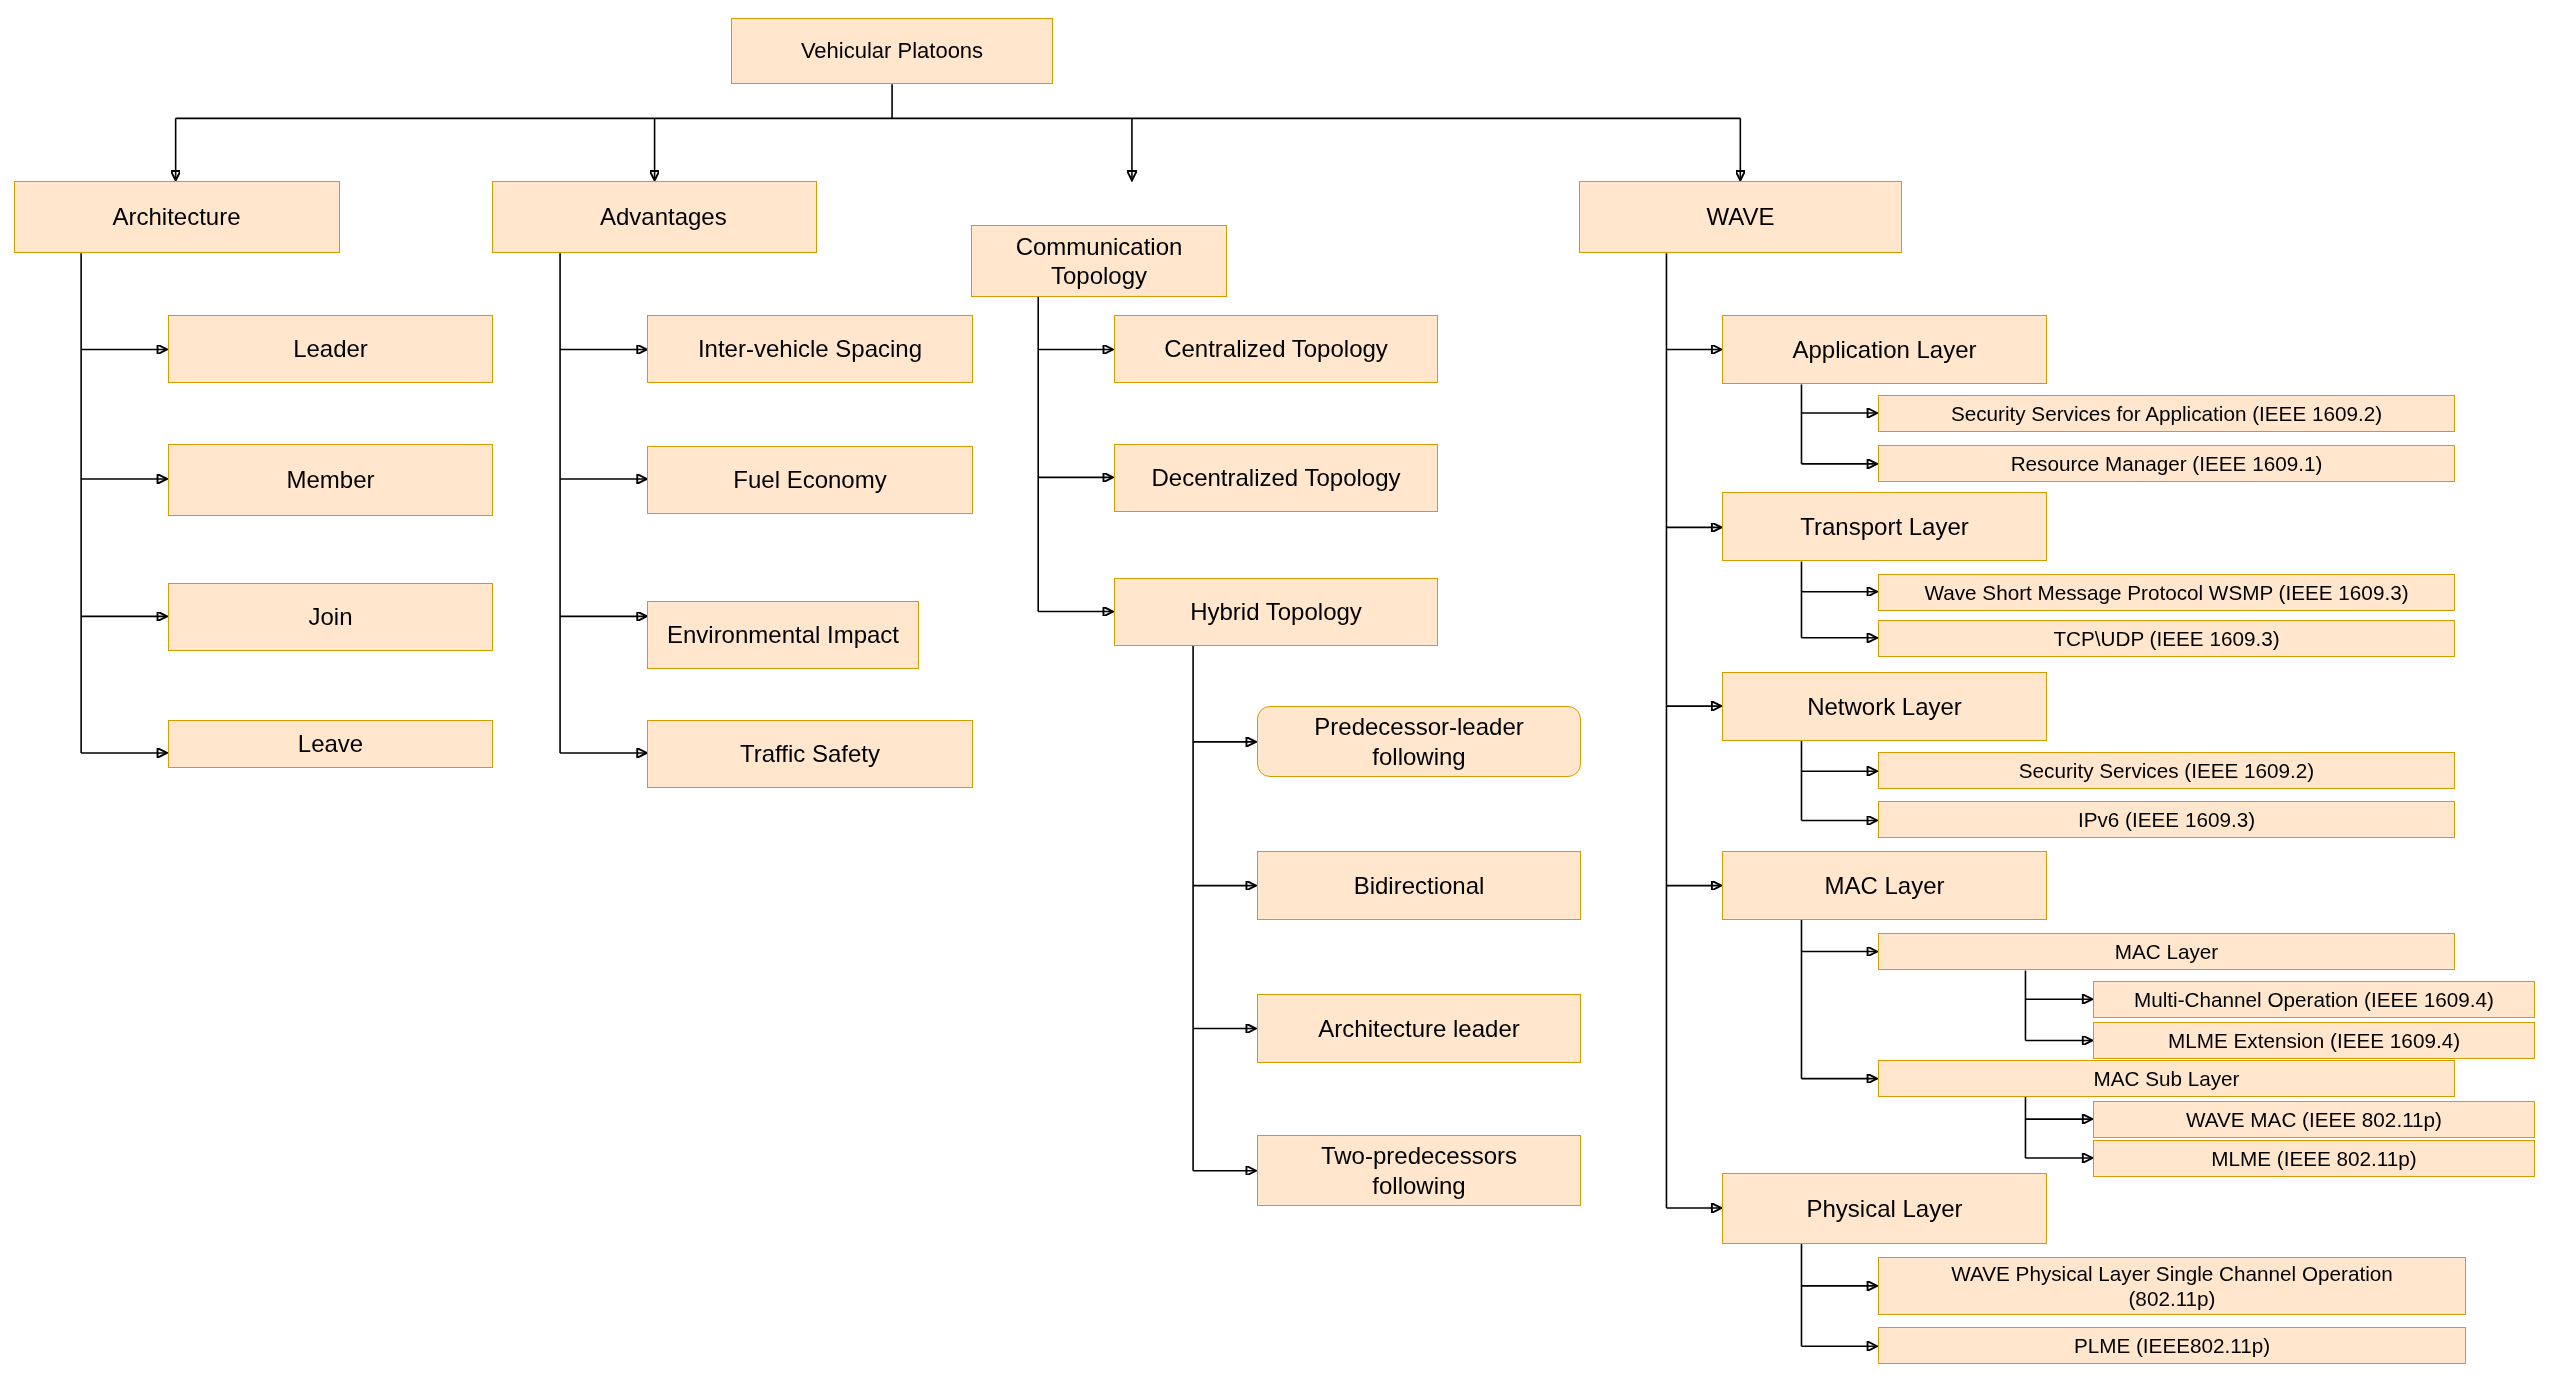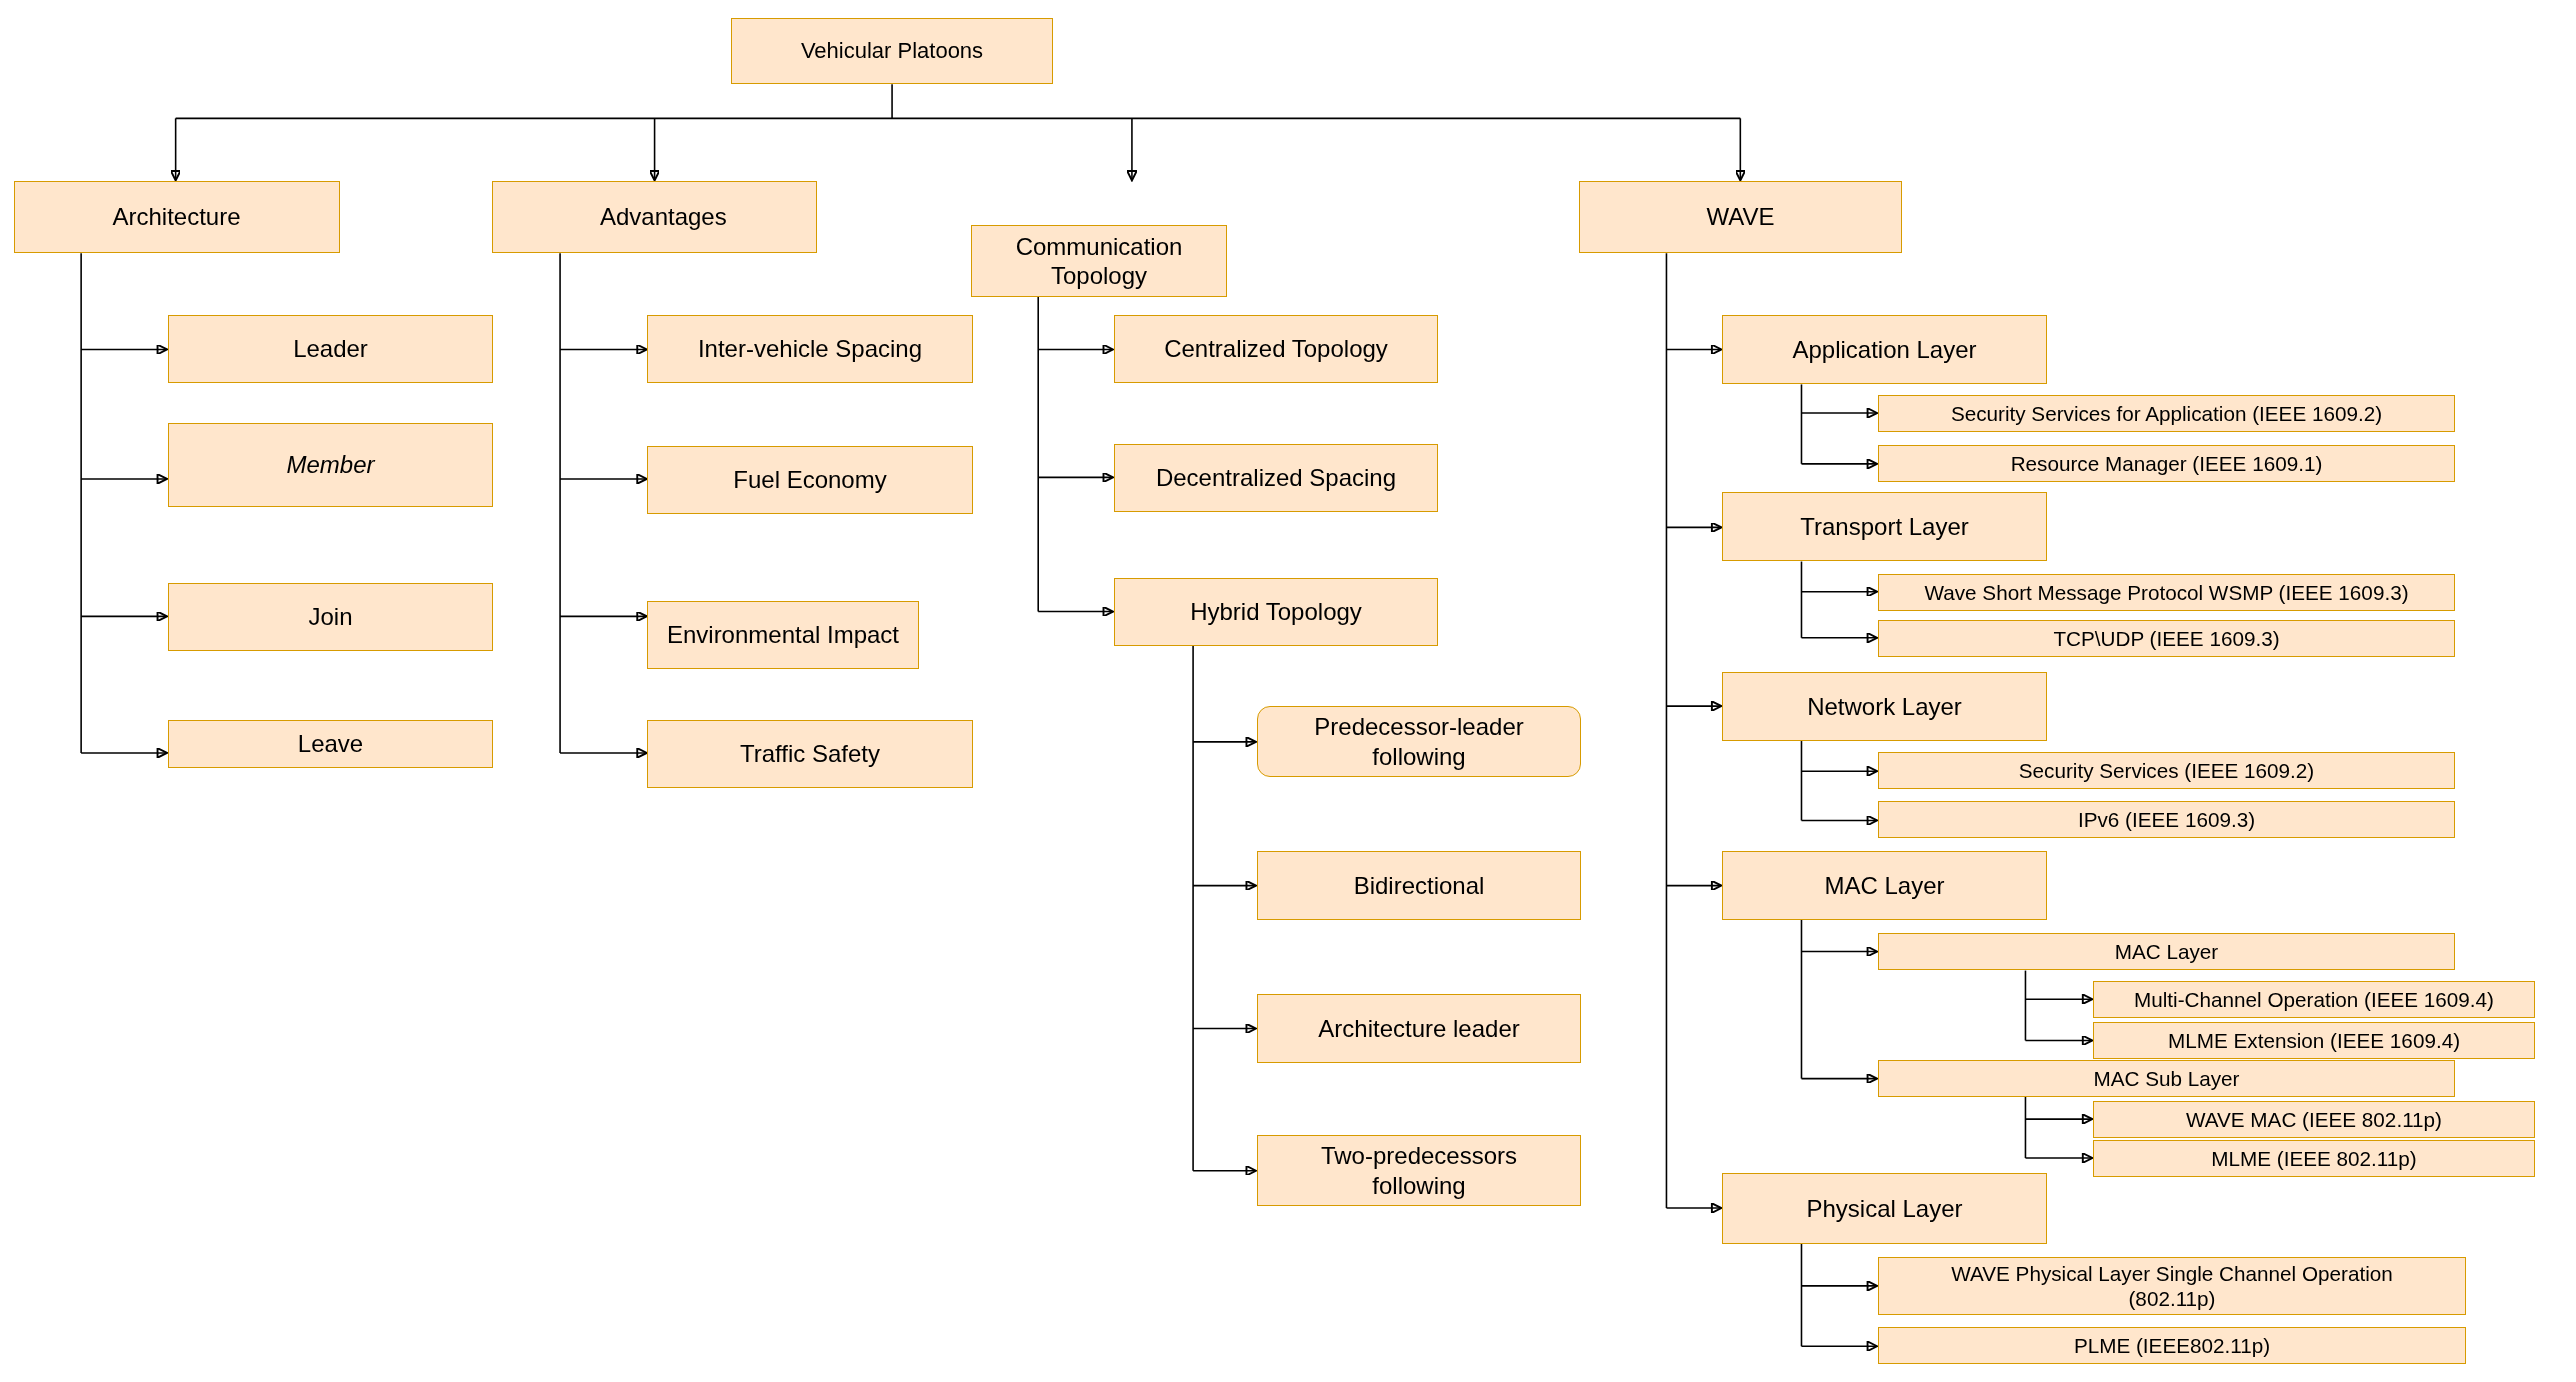--- a/index.html
+++ b/index.html
@@ -98,31 +98,31 @@
   </svg>
 
   <div class="node title" style="left:731px;top:18px;width:322px;height:66px;">Vehicular Platoons</div>
 
   <div class="node" style="left:13.5px;top:181px;width:326px;height:72px;">Architecture</div>
   <div class="node" style="left:492px;top:181px;width:325px;height:72px;padding-left:24px;">Advantages</div>
   <div class="node" style="left:971px;top:181px;width:256px;height:72px;padding:0 36px;margin-top:44px;">Communication Topology</div>
   <div class="node" style="left:1579px;top:181px;width:323px;height:72px;">WAVE</div>
 
   <div class="node" style="left:168px;top:315px;width:325px;height:68px;">Leader</div>
-  <div class="node" style="left:168px;top:423px;width:325px;height:84px;font-style:italic;">Member</div>
+  <div class="node" style="left:168px;top:444px;width:325px;height:72px;">Member</div>
   <div class="node" style="left:168px;top:583px;width:325px;height:68px;">Join</div>
   <div class="node" style="left:168px;top:720px;width:325px;height:48px;">Leave</div>
 
   <div class="node" style="left:647px;top:315px;width:326px;height:68px;">Inter-vehicle Spacing</div>
   <div class="node" style="left:647px;top:446px;width:326px;height:68px;">Fuel Economy</div>
   <div class="node" style="left:647px;top:583px;width:272px;height:68px;margin-top:18px;">Environmental Impact</div>
   <div class="node" style="left:647px;top:720px;width:326px;height:68px;">Traffic Safety</div>
 
   <div class="node" style="left:1114px;top:315px;width:324px;height:68px;">Centralized Topology</div>
-  <div class="node" style="left:1114px;top:444px;width:324px;height:68px;">Decentralized Spacing</div>
+  <div class="node" style="left:1114px;top:444px;width:324px;height:68px;">Decentralized Topology</div>
   <div class="node" style="left:1114px;top:578px;width:324px;height:68px;">Hybrid Topology</div>
 
   <div class="node" style="left:1257px;top:706px;width:324px;height:71px;padding:0 33px;border-radius:13px;">Predecessor-leader following</div>
   <div class="node" style="left:1257px;top:851px;width:324px;height:69px;">Bidirectional</div>
   <div class="node" style="left:1257px;top:994px;width:324px;height:69px;">Architecture leader</div>
   <div class="node" style="left:1257px;top:1135px;width:324px;height:71px;padding:0 38px;">Two-predecessors following</div>
 
   <div class="node" style="left:1722px;top:315px;width:325px;height:69px;">Application Layer</div>
   <div class="node" style="left:1722px;top:492px;width:325px;height:69px;">Transport Layer</div>
   <div class="node" style="left:1722px;top:672px;width:325px;height:69px;">Network Layer</div>

